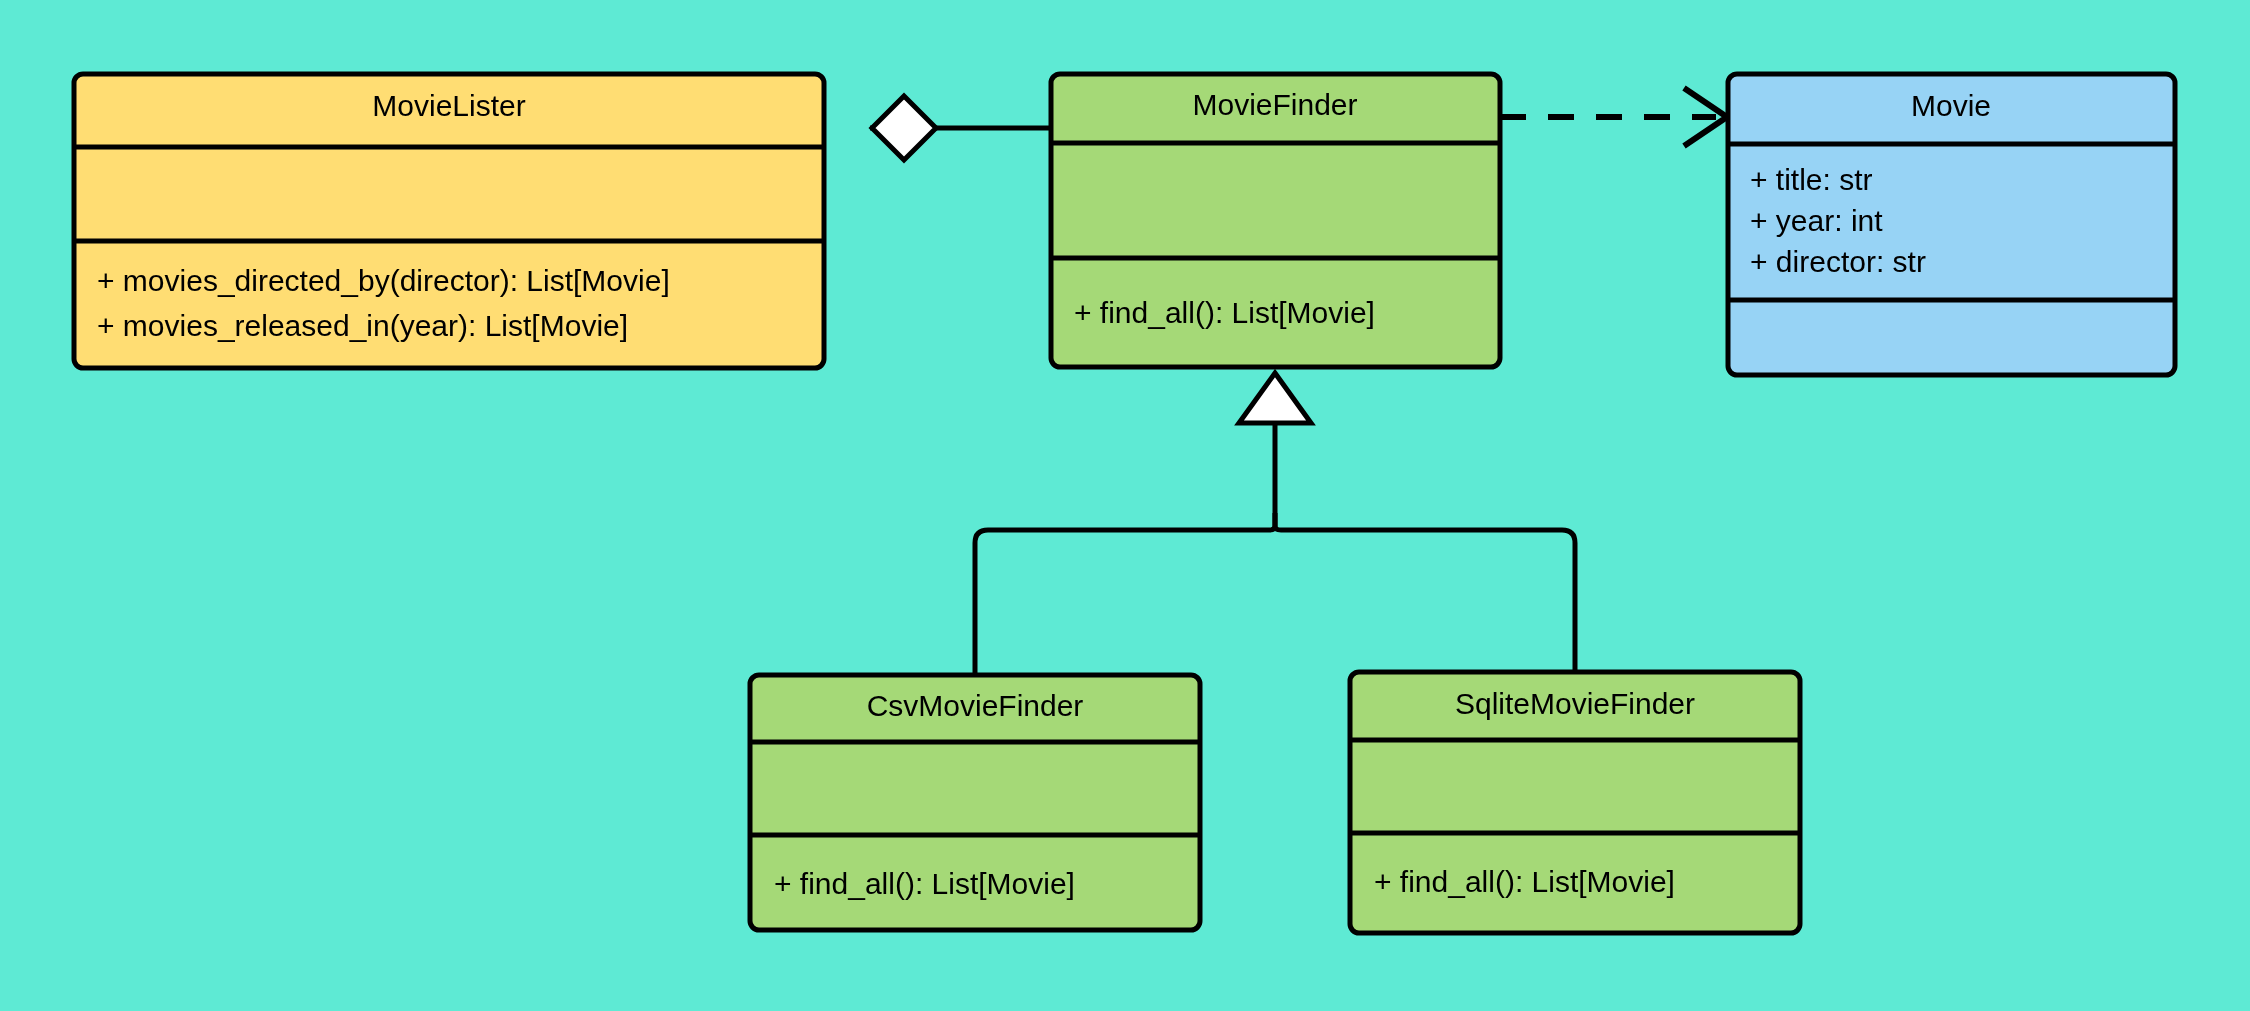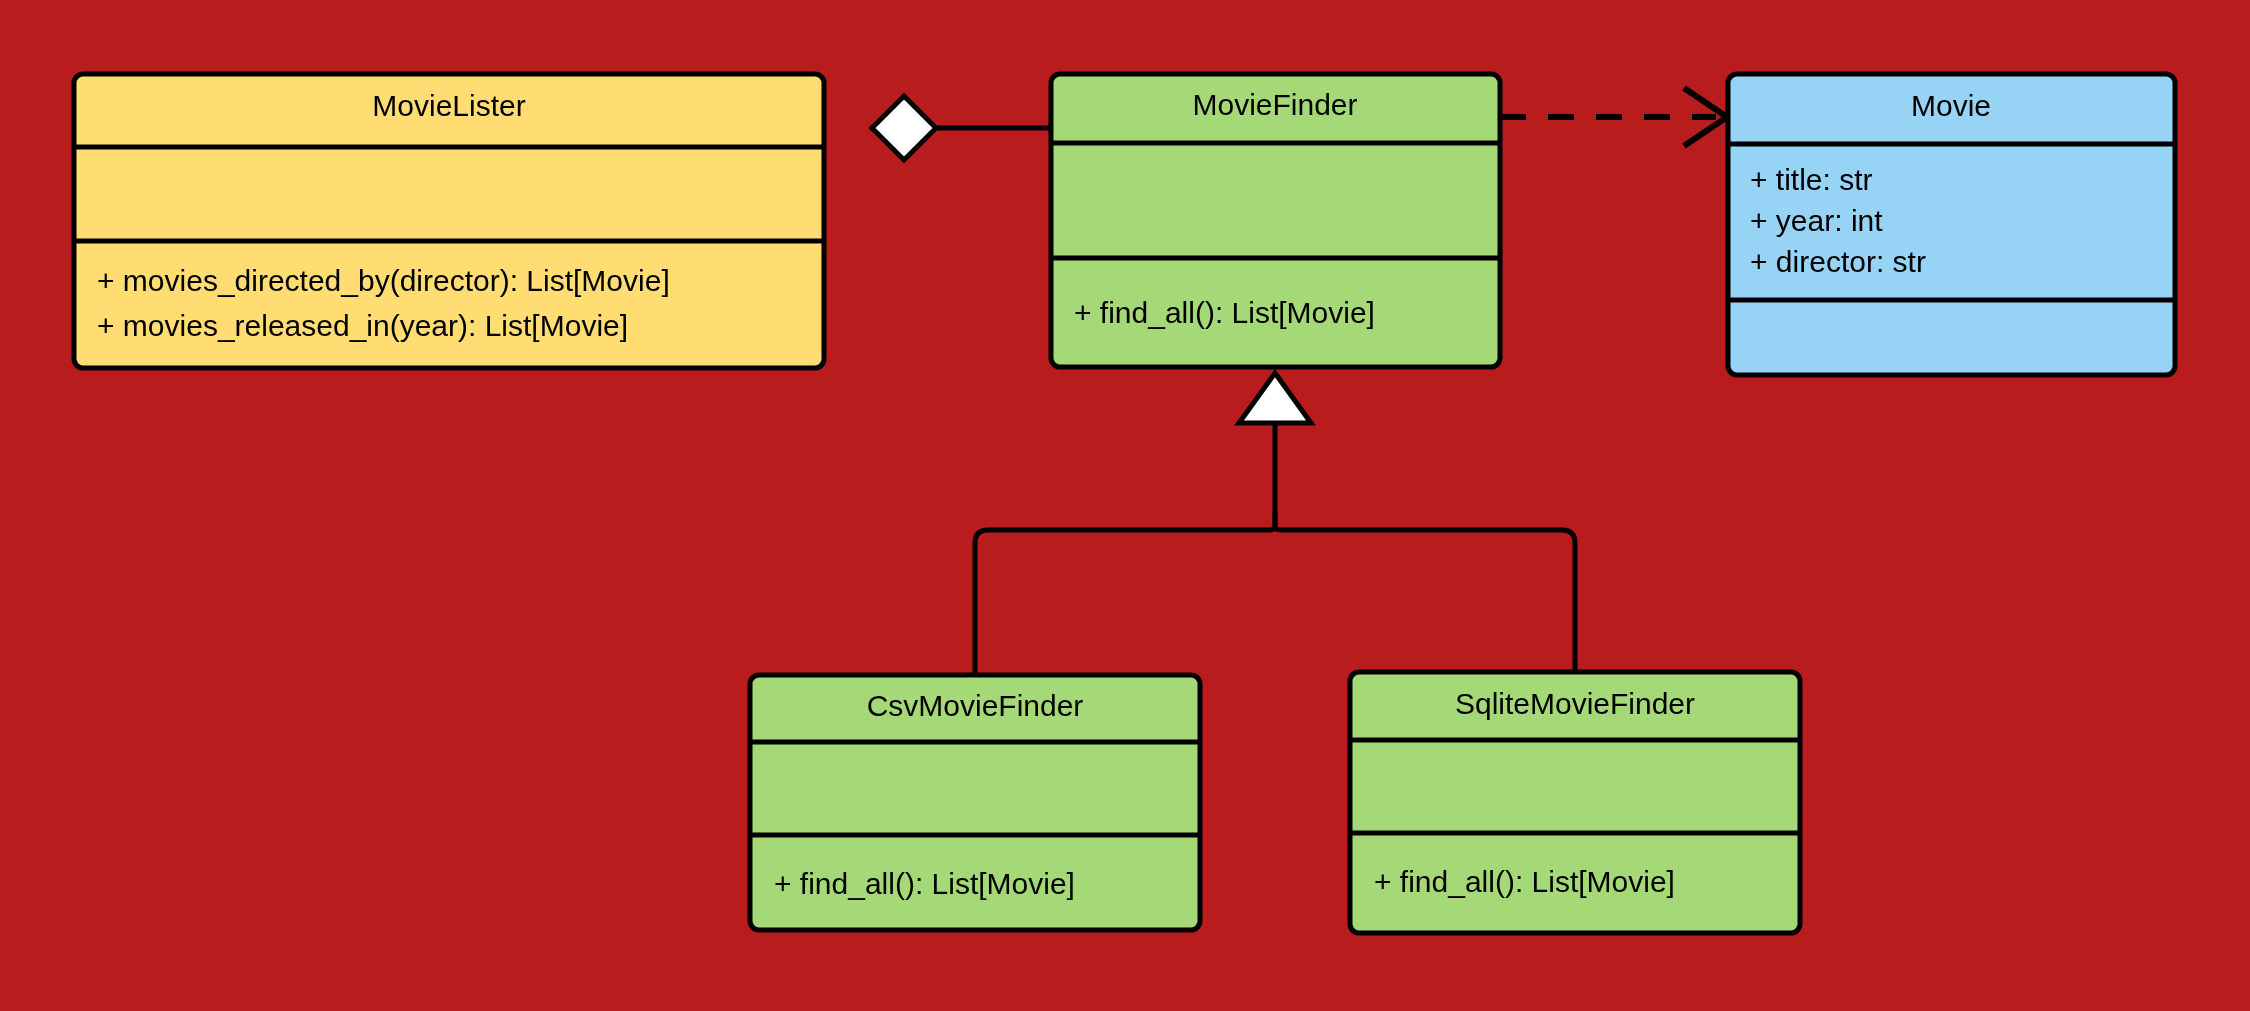--- a/index.html
+++ b/index.html
@@ -10,21 +10,21 @@
   body {
     width: 2250px;
     height: 1011px;
     overflow: hidden;
     font-family: "Liberation Sans", sans-serif;
   }
   #diagram-root {
     position: relative;
     width: 2250px;
     height: 1011px;
-    background: #b91c1c;
+    background: #5eead4;
     text-align: right;
   }
   svg.diagram-canvas {
     position: absolute;
     top: 0;
     left: 0;
     width: 2250px;
     height: 1011px;
     display: block;
   }

